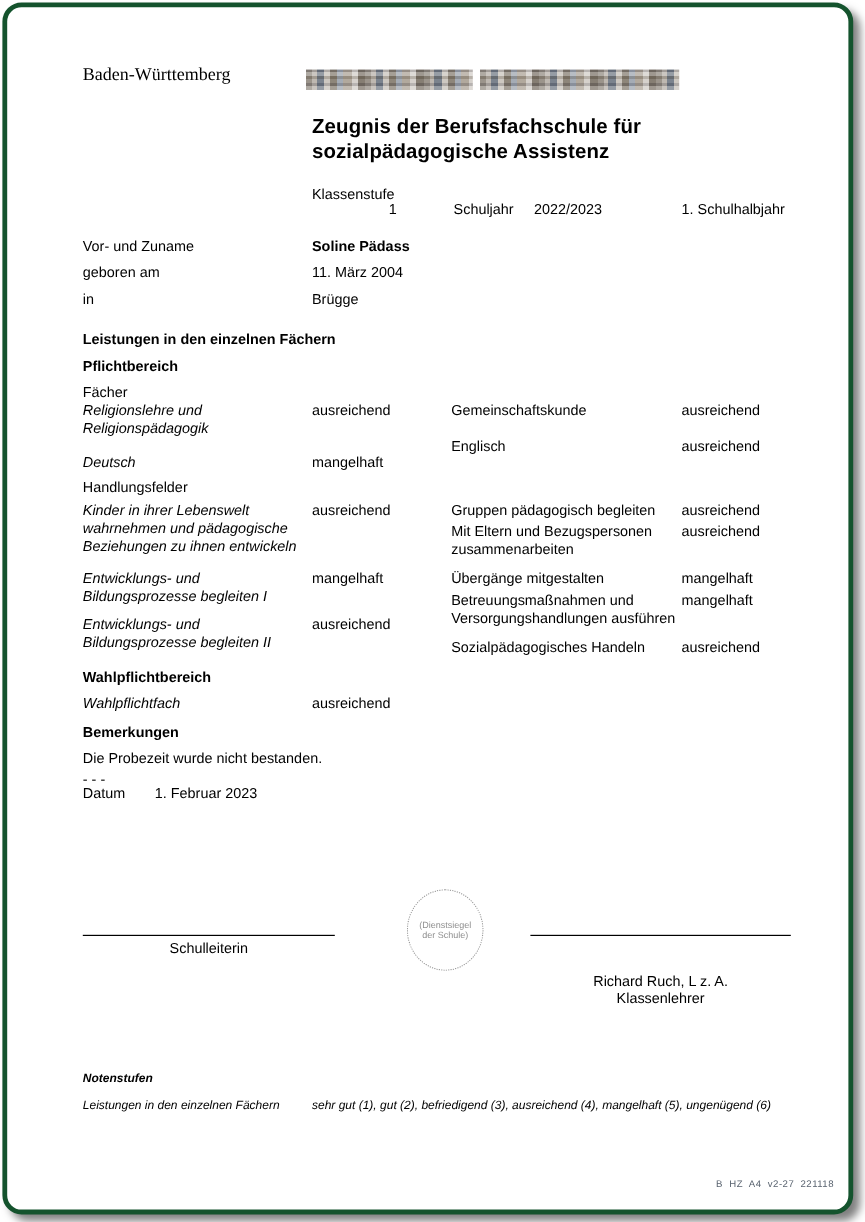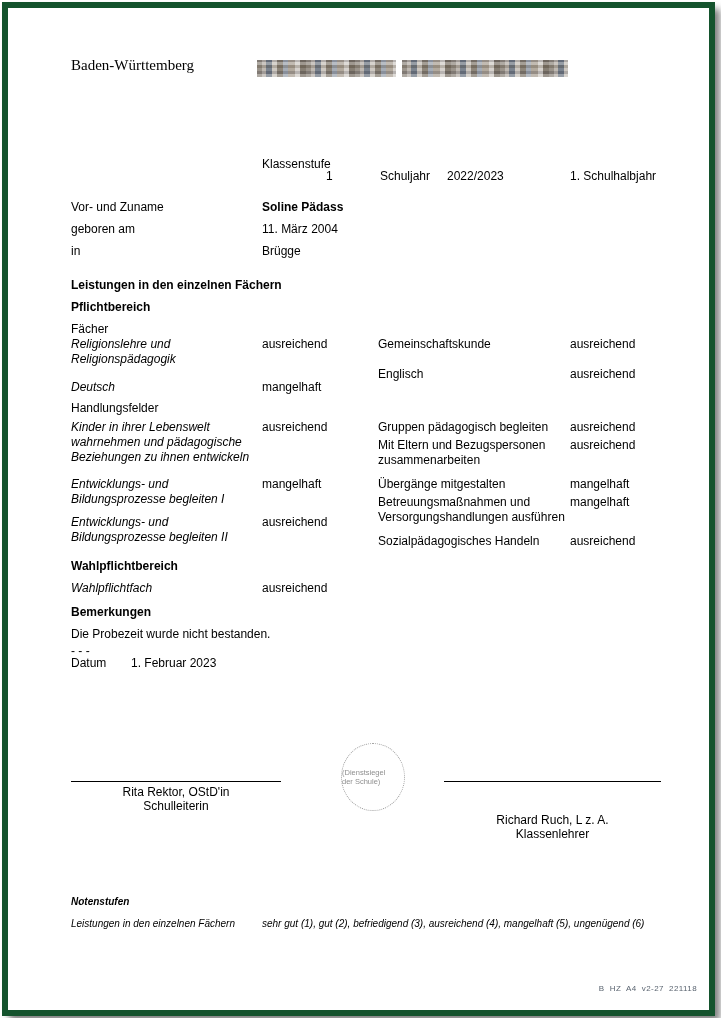--- a/index.html
+++ b/index.html
@@ -8,22 +8,22 @@
     background: #ffffff;
     overflow: hidden;
     font-family: "Liberation Sans", sans-serif;
     font-size: 12px;
     color: #000;
   }
   .page {
     position: absolute; left: 2px; top: 2px;
     width: 701px; height: 1002px;
     background: #fff;
-    border: 6px solid #14532d;
-    border-radius: 0;
+    border: 4px solid #14532d;
+    border-radius: 16px;
     box-shadow: 6px 6px 7px -1px rgba(0,0,0,0.5);
   }
   .abs { position: absolute; line-height: 15px; }
   .b { font-weight: bold; }
   .serif { font-family: "Liberation Serif", serif; font-size: 15px; }
   .title { font-size: 17px; font-weight: bold; line-height: 21px; letter-spacing: 0.1px; }
   .redact {
     position: absolute; top: 52px; height: 17px;
     filter: blur(0.6px);
     background:
@@ -39,40 +39,41 @@
   .pairR { left: 370px; width: 292px; }
   .pairR .name { width: 188px; }
   .pairR .grade { left: 192px; }
   .sigline { position: absolute; height: 0; border-top: 1.5px solid #000; }
   .sig { position: absolute; text-align: center; line-height: 14px; }
   .sig span { display: block; }
   .seal {
     position: absolute; left: 333px; top: 735px;
     width: 62px; height: 66px;
     border: 1px dotted #9a9a9a; border-radius: 50%;
-    display: flex; flex-direction: column; align-items: flex-start; justify-content: center;
+    display: flex; flex-direction: column; align-items: center; justify-content: center;
     color: #8f8f8f; font-size: 7.5px; line-height: 9px; text-align: center;
   }
   .seal span { display: block; }
   .small { font-size: 10px; line-height: 13px; font-style: italic; }
   .formcode {
     position: absolute; right: 12px; top: 976px;
     font-size: 8px; letter-spacing: 0.4px;
     color: #5a6470; white-space: pre; padding-left: 46px;
   }
 </style>
 </head>
 <body>
 
 <div class="page">
 
   <div class="abs serif" style="left:63px; top:50px;">Baden-Württemberg</div>
   <div class="redact" style="left:249px; width:139px;"></div>
   <div class="redact" style="left:394px; width:166px;"></div>
 
+  <div class="abs title" style="left:254px; top:89px; width:300px;">Zeugnis der Berufsfachschule für sozialpädagogische Assistenz</div>
 
   <span class="abs" style="left:254px; top:149px;">Klassenstufe</span>
   <span class="abs" style="left:318px; top:161px;">1</span>
   <span class="abs" style="left:372px; top:161px;">Schuljahr</span>
   <span class="abs" style="left:439px; top:161px;">2022/2023</span>
   <span class="abs" style="left:562px; top:161px;">1. Schulhalbjahr</span>
 
   <span class="abs" style="left:63px; top:192px;">Vor- und Zuname</span>
   <span class="abs b" style="left:254px; top:192px;">Soline Pädass</span>
   <span class="abs" style="left:63px; top:214px;">geboren am</span>
@@ -147,21 +148,20 @@
   <div class="abs" style="left:63px; top:619px;">Die Probezeit wurde nicht bestanden.</div>
   <div class="abs" style="left:63px; top:636px;">- - -</div>
 
   <span class="abs" style="left:63px; top:648px;">Datum</span>
   <span class="abs" style="left:123px; top:648px;">1. Februar 2023</span>
 
   <div class="sigline" style="left:63px; top:773px; width:210px;"></div>
   <div class="sigline" style="left:436px; top:773px; width:217px;"></div>
 
   <div class="sig" style="left:63px; top:777px; width:210px;">
-    <span>Rita Rektor, OStD'in</span>
     <span>Schulleiterin</span>
   </div>
 
   <div class="seal">
     <span>(Dienstsiegel</span>
     <span>der Schule)</span>
   </div>
 
   <div class="sig" style="left:436px; top:777px; width:217px;margin-top:28px;">
     <span>Richard Ruch, L z. A.</span>

